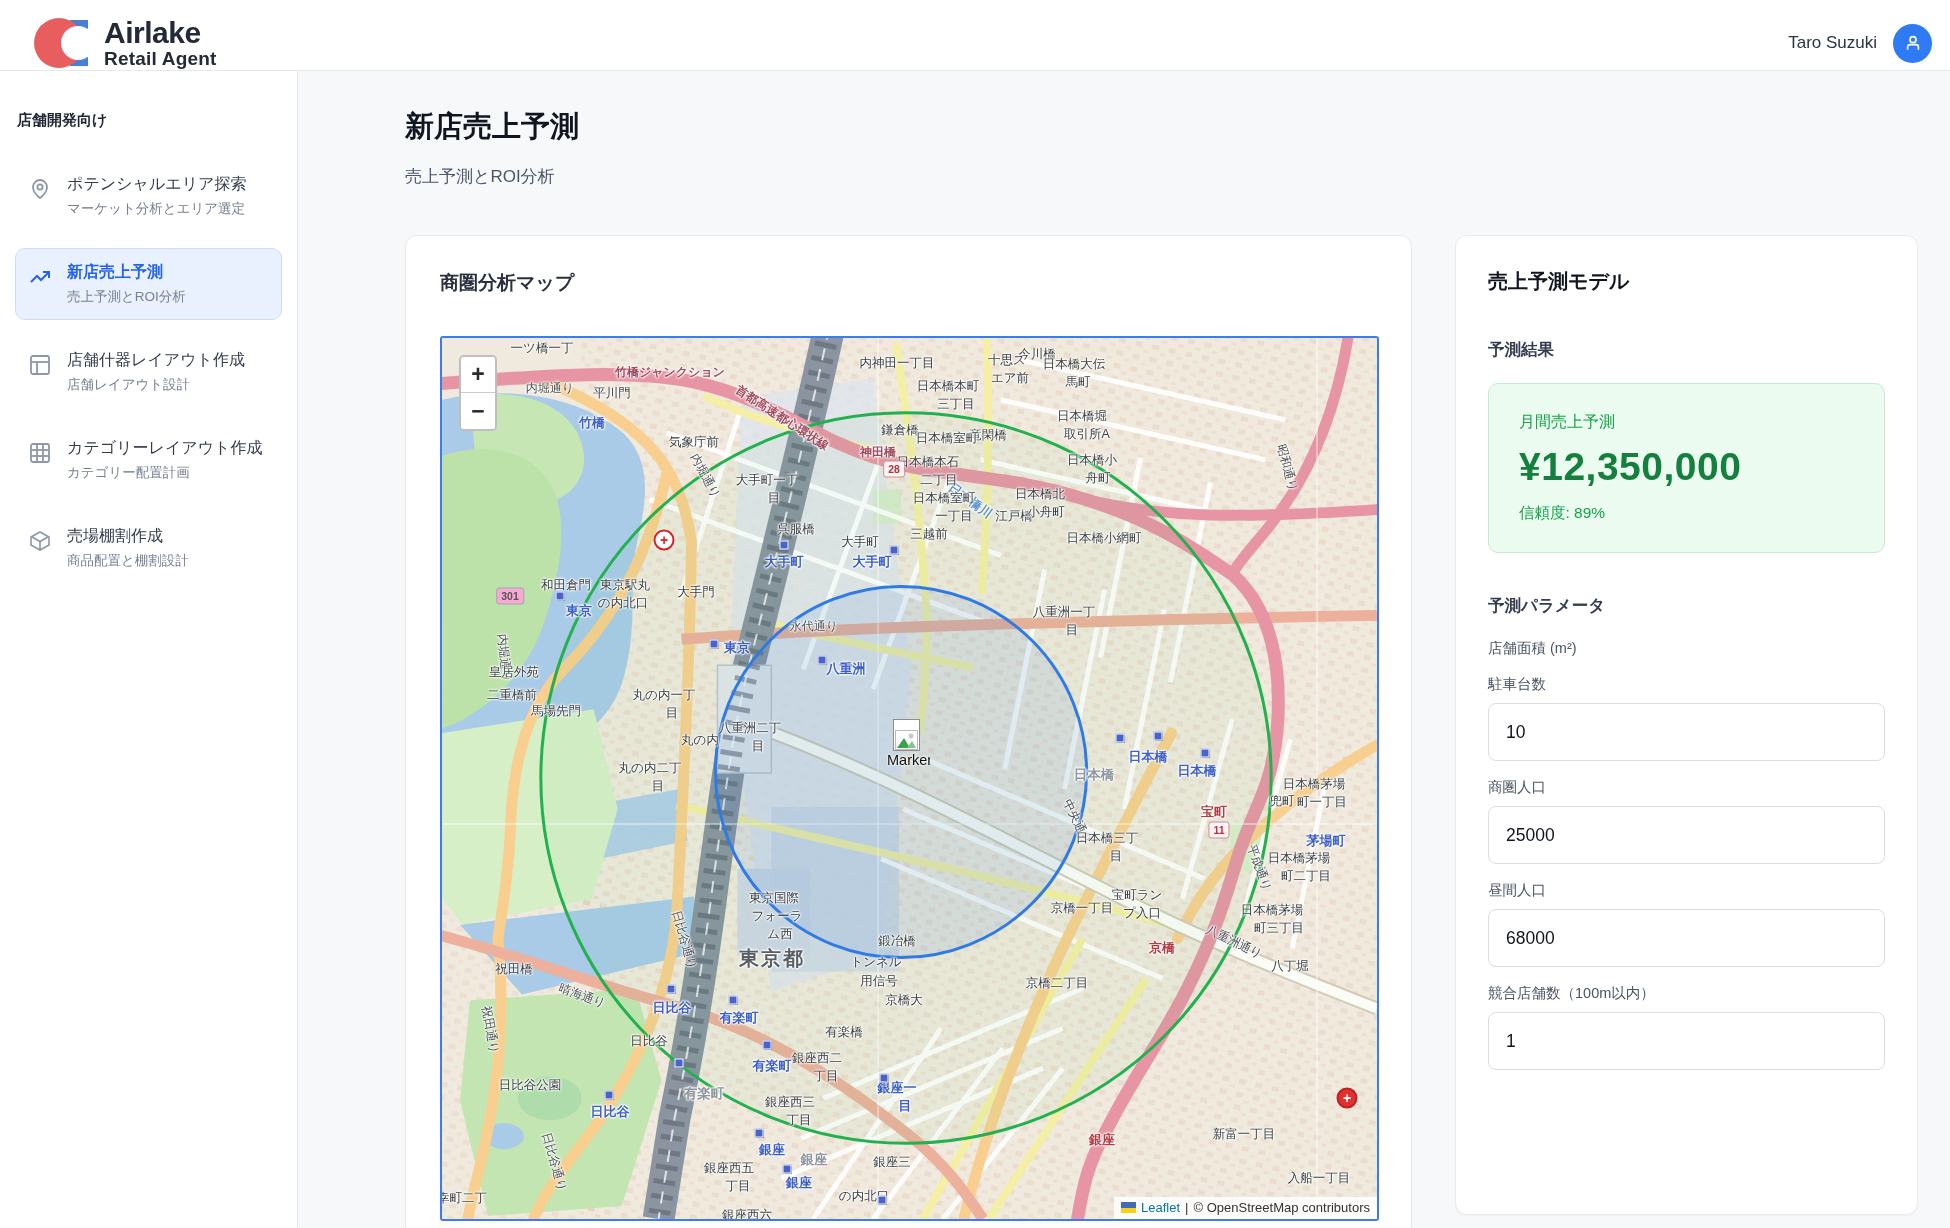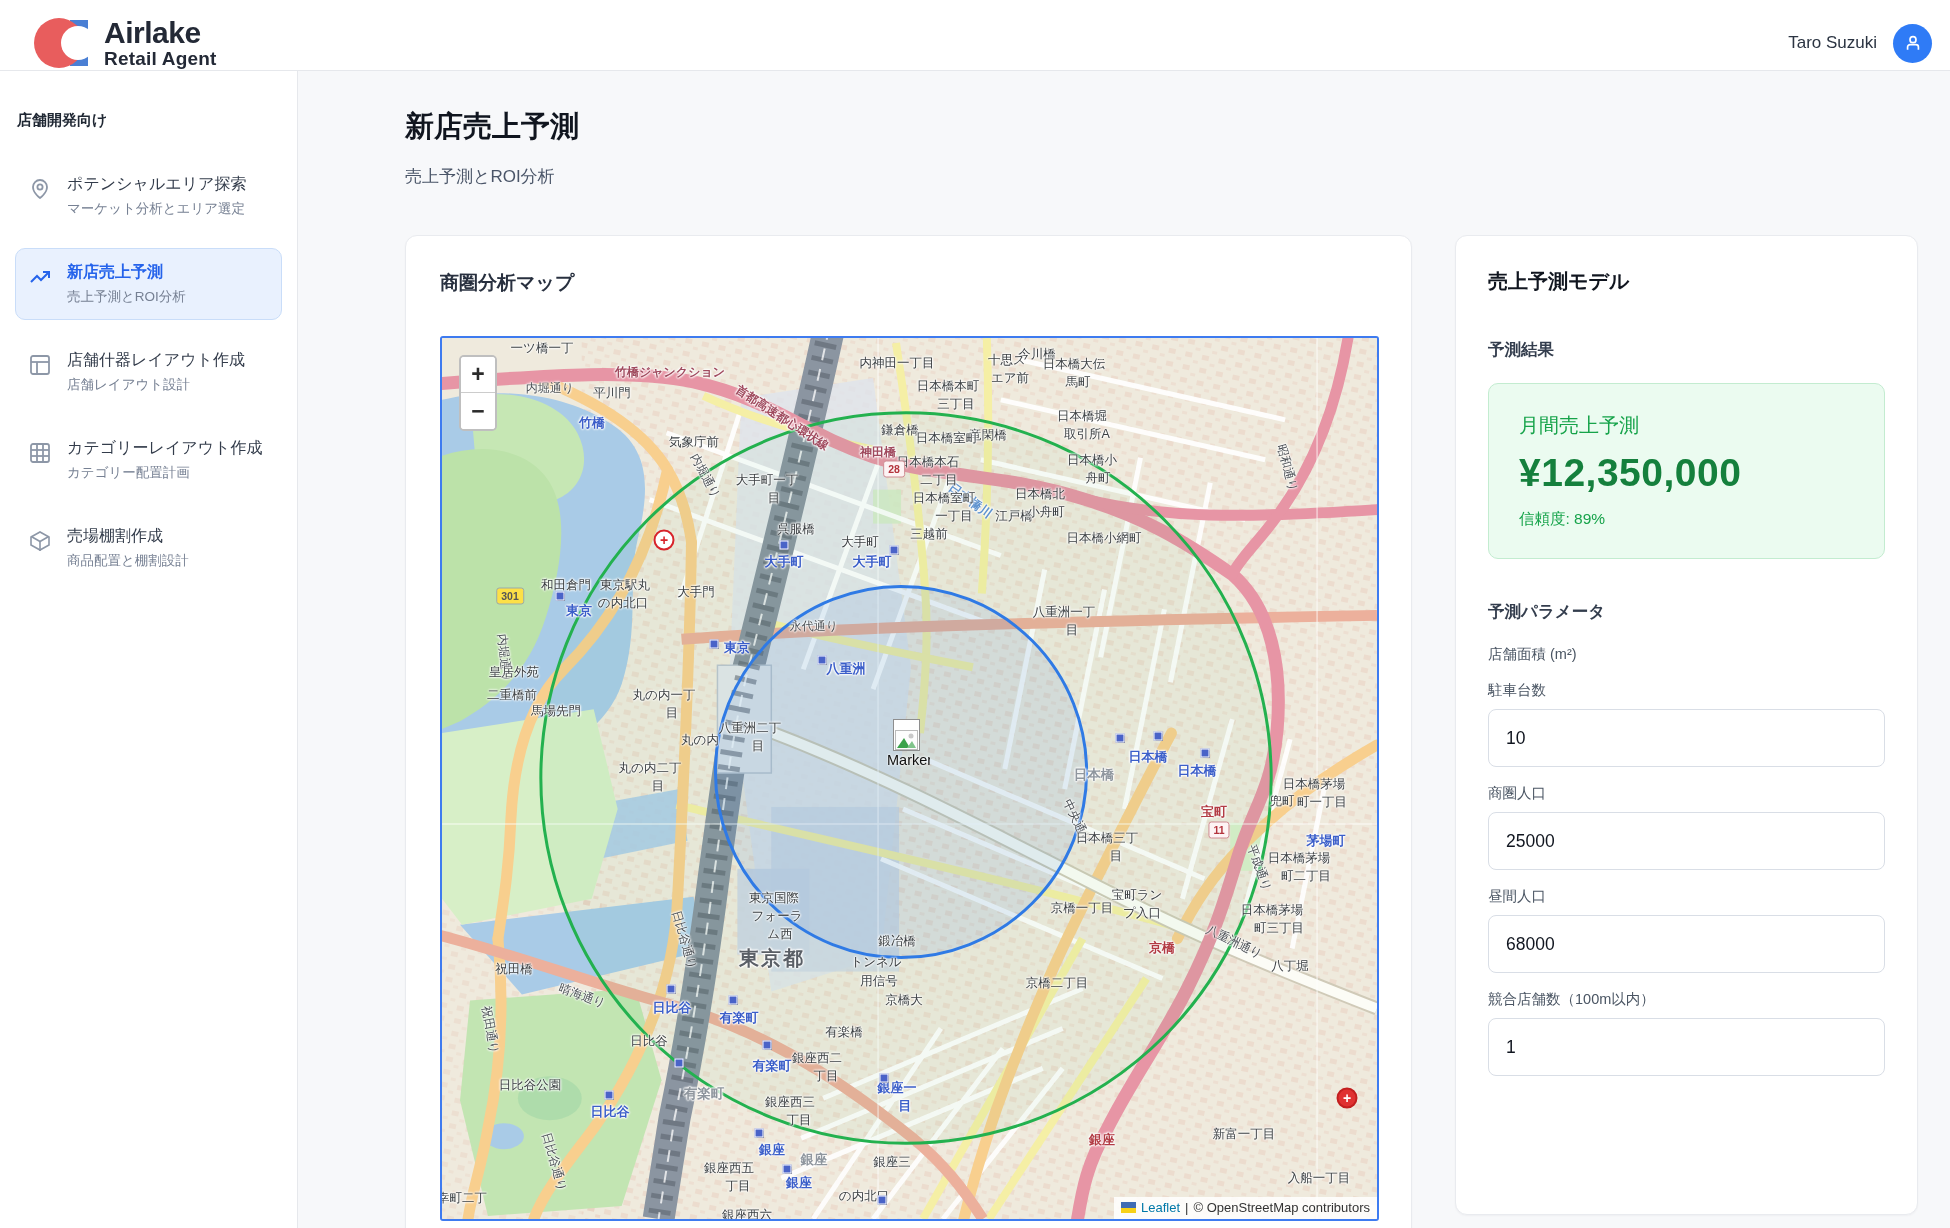--- a/index.html
+++ b/index.html
@@ -53,21 +53,21 @@
   .ml.g { color:#8f969e; font-size:13.5px; font-weight:600; }
   .ml.r { color:#4a4f54; font-size:12px; font-weight:400; }
   .ml.rr { color:#a04a5e; font-size:12px; font-weight:600; }
   .ml.rs { color:#b23b44; font-weight:700; font-size:13px; }
   .ml.w { color:#5f93cf; font-weight:600; font-size:12.5px; }
   .ml.b { color:#5a5f66; font-weight:700; font-size:20px; letter-spacing:2px; }
 
   .msq { position:absolute; width:9px; height:9px; background:#4a63c8; border:1.5px solid #fff;
     transform:translate(-50%,-50%); box-shadow:0 0 1px #777; }
   .shield { position:absolute; transform:translate(-50%,-50%); font-size:10.5px; font-weight:700;
-    background:#fde047; border:1px solid #9aa; border-radius:3px; padding:0 4px; color:#555; line-height:15px; }
+    background:#f9a8d4; border:1px solid #9aa; border-radius:3px; padding:0 4px; color:#555; line-height:15px; }
   .shield.red { color:#b3333c; border-color:#cf8b92; background:#fdf3f4; }
   .hosp { position:absolute; width:21px; height:21px; border-radius:50%; background:#fff;
     border:2.5px solid #d8232a; color:#d8232a; font-weight:900; font-size:14px; line-height:16px;
     text-align:center; transform:translate(-50%,-50%); }
   .hosp.solid { background:#e03131; border-color:#c21f1f; color:#fff; }
 
   .leaflet-ctl { position:absolute; left:17px; top:17px; width:38px; border:2px solid rgba(0,0,0,.25);
     border-radius:5px; overflow:hidden; background:#fff; z-index:30; }
   .leaflet-ctl button { display:block; width:100%; height:36px; background:#fff; border:0;
     font-size:23px; font-weight:700; color:#2b2b2b; cursor:pointer; font-family:inherit; }
@@ -86,21 +86,21 @@
   .flag .b1 { display:block; width:100%; height:6px; background:#3f6cb4; }
   .flag .b2 { display:block; width:100%; height:5px; background:#f7d117; }
   .attrib a { color:#0078a8; text-decoration:none; }
 
   
   .model-card { width:463px; padding:32px; flex:none; min-height:980px; }
   .model-card h2 { font-size:20px; font-weight:700; color:#10151f; margin-bottom:44px; }
   .sec-h { font-size:16.5px; font-weight:600; color:#333d4d; margin-bottom:22px; }
   .result-box { background:#ebfbf0; border:1px solid #c3ecd0; border-radius:10px;
     padding:28px 30px; margin-bottom:42px; }
-  .result-label { font-size:20px; color:#16a34a; margin-bottom:12px; }
+  .result-label { font-size:16px; color:#16a34a; margin-bottom:12px; }
   .result-amount { font-size:39px; font-weight:800; color:#15803d; letter-spacing:0.5px; margin-bottom:14px; }
   .result-conf { font-size:15.5px; color:#16a34a; }
   .field { margin-bottom:17px; }
   .field label { display:block; font-size:14.5px; color:#4a5563; margin-bottom:9px; }
   .field input { width:100%; height:58px; border:1px solid #d9dee6; border-radius:8px;
     padding:0 17px; font-size:17.5px; color:#10151f; font-family:inherit; background:#fff; }
 </style>
 </head>
 <body>
 

